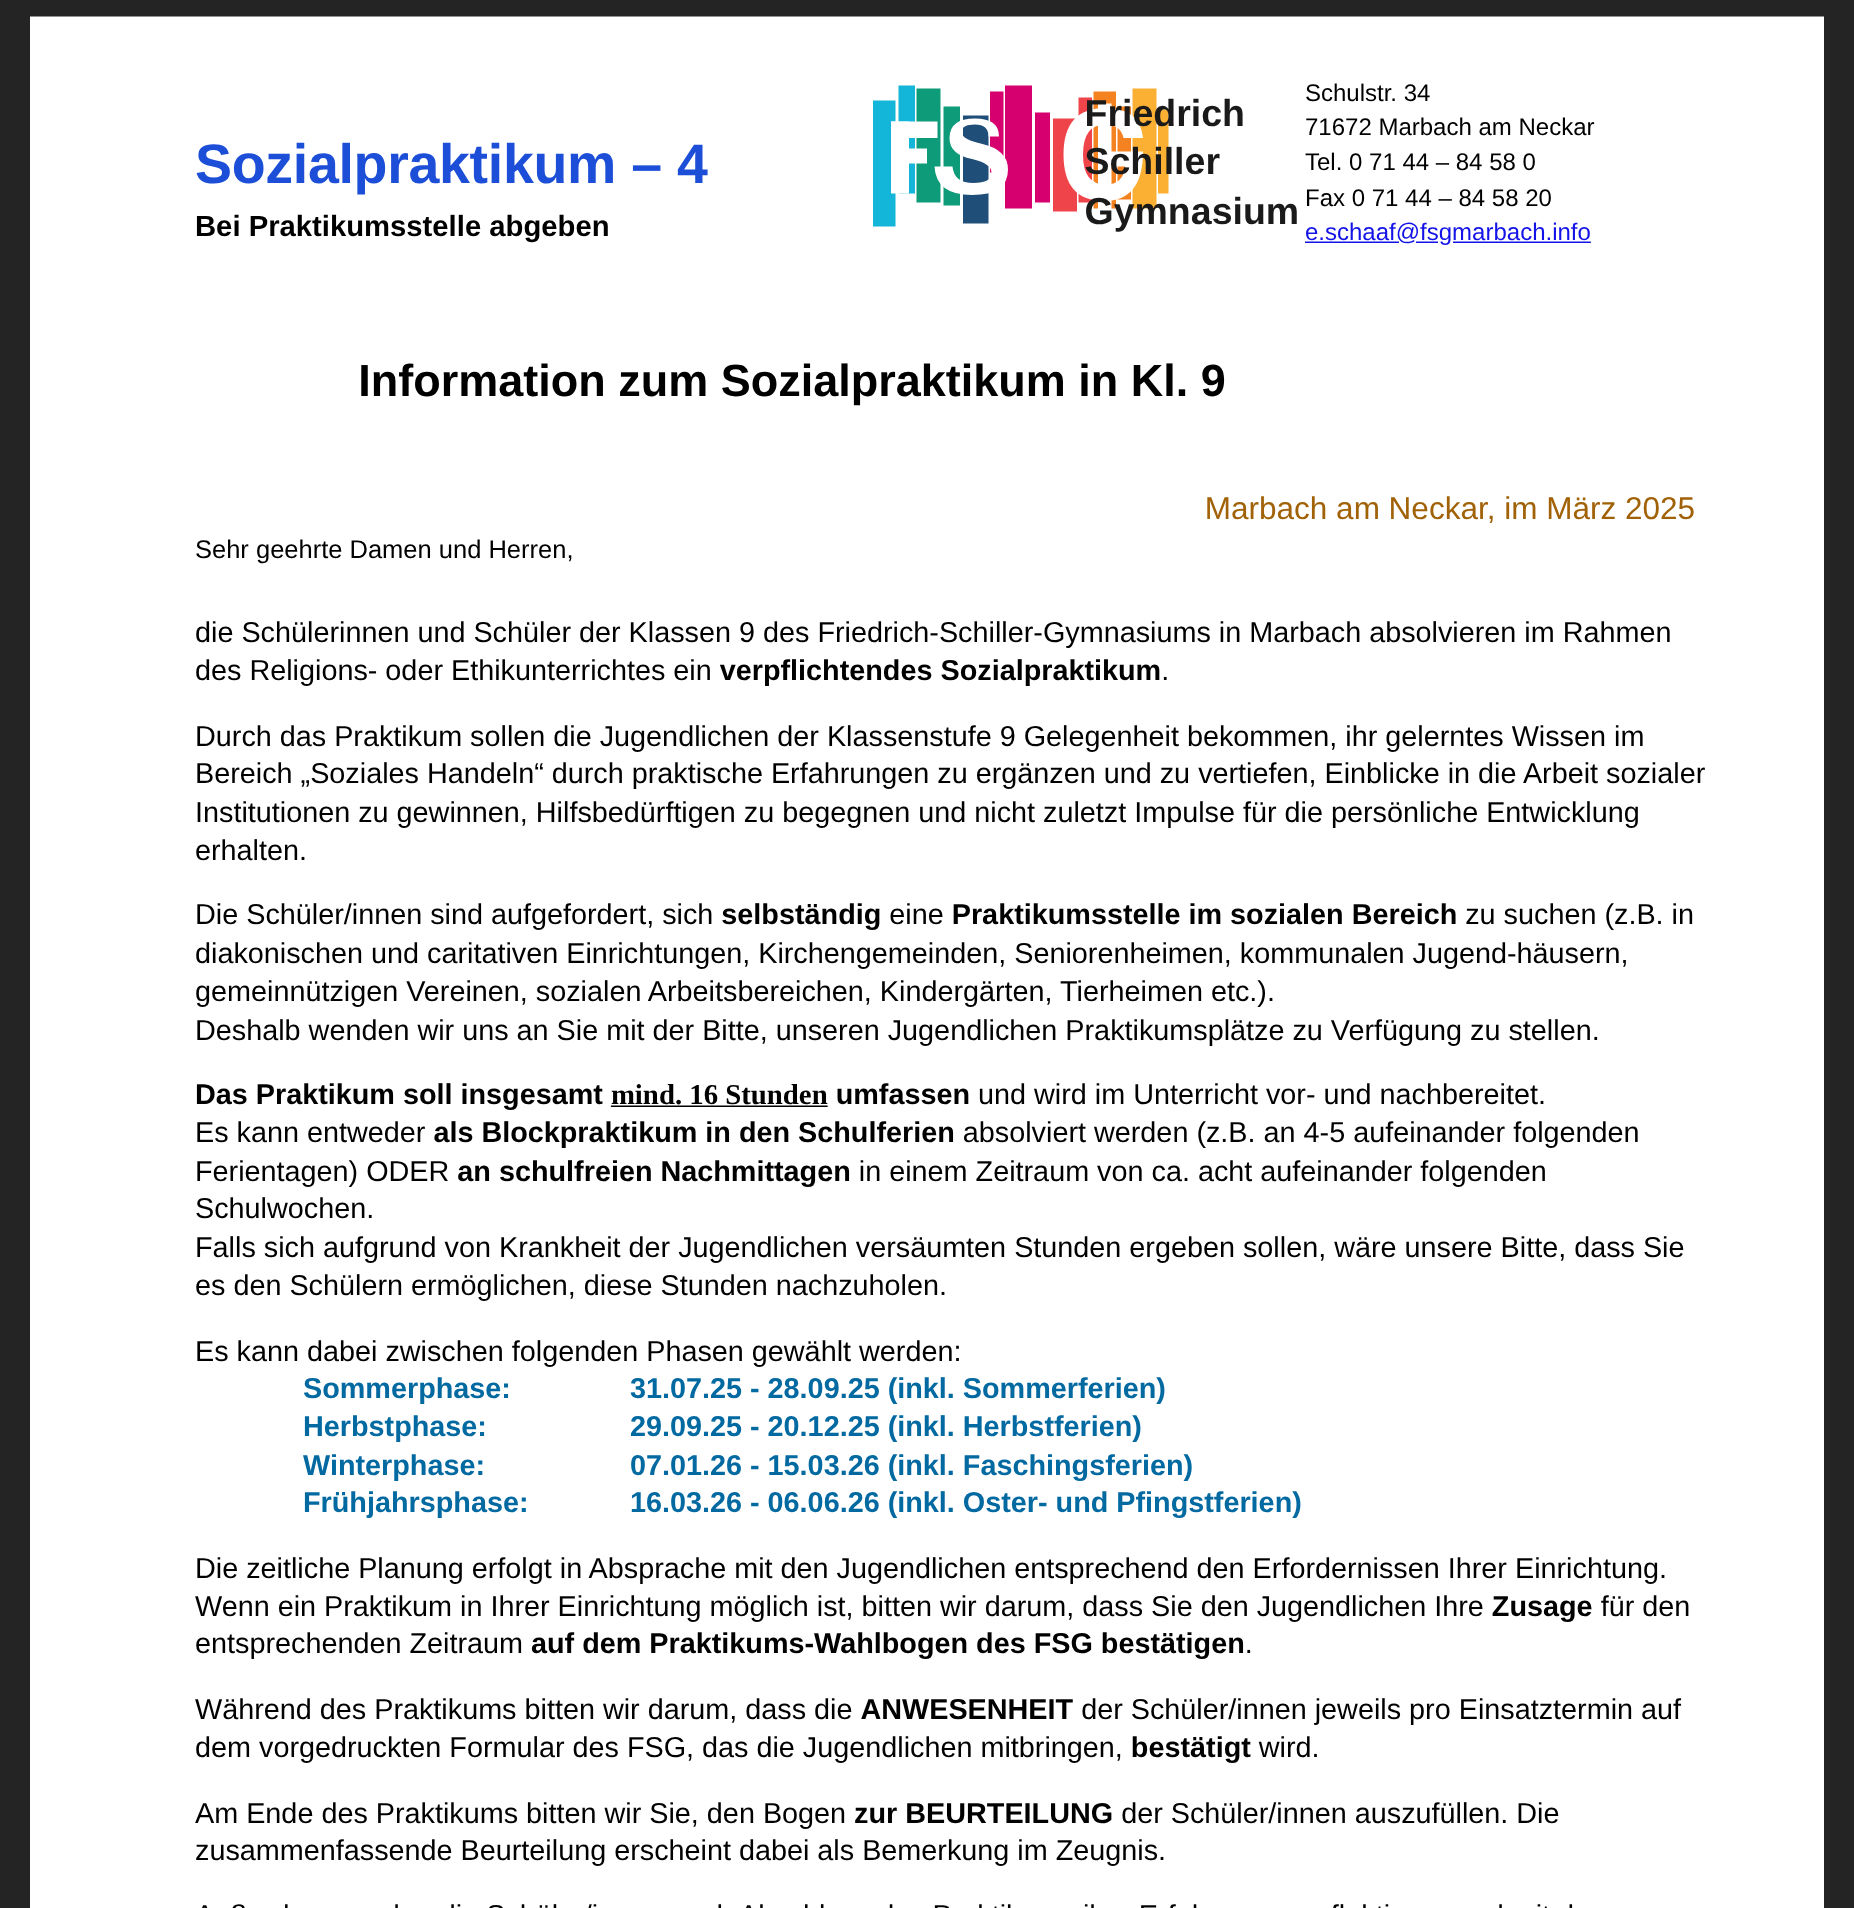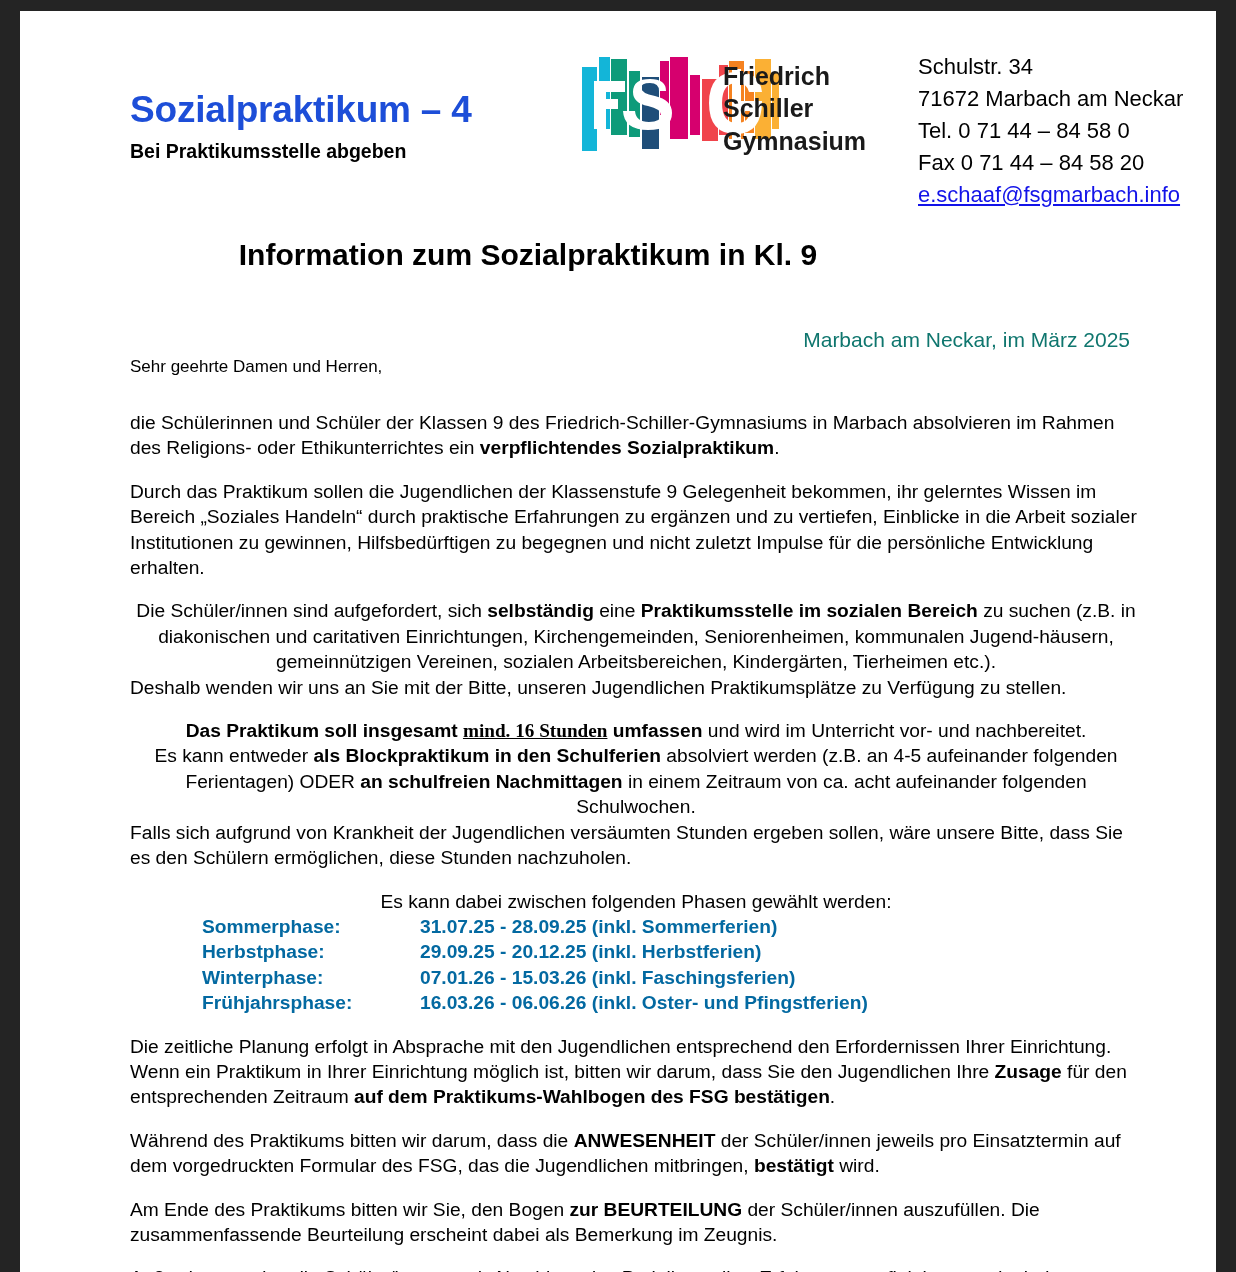--- a/index.html
+++ b/index.html
@@ -82,25 +82,24 @@
     line-height: 1.29;
     color: #1a1a1a;
     white-space: nowrap;
   }
 
   
   .address {
     position: absolute;
     left: 850px;
     top: 40px;
-    font-size: 22px;
+    font-size: 16px;
     line-height: 1.45;
     color: #000;
     white-space: nowrap;
-    margin-left: 48px;
   }
   .address .mail {
     color: #1313e8;
     text-decoration: underline;
   }
 
   
   .headline {
     position: absolute;
     left: 0;
@@ -111,21 +110,21 @@
     font-weight: bold;
     color: #000;
   }
   .dateline {
     position: absolute;
     left: 0;
     top: 317px;
     width: 1110px;
     text-align: right;
     font-size: 21px;
-    color: #0f766e;
+    color: #a16207;
   }
   .salutation {
     position: absolute;
     left: 110px;
     top: 346px;
     font-size: 17px;
     color: #000;
   }
 
   .content {
@@ -134,21 +133,21 @@
     top: 399px;
     width: 1012px;
     font-size: 19.2px;
     line-height: 25.4px;
     color: #000;
     text-align: left;
   }
   .para {
     margin: 0 0 18px 0;
   }
-  .para.tight { margin-bottom: 0; text-align: center; }
+  .para.tight { margin-bottom: 0; }
   b { font-weight: bold; }
   u { text-decoration: underline; font-family: Liberation Serif, serif; }
 
   
   .phases {
     margin: 0 0 18px 0;
     border-collapse: collapse;
   }
   .phases td {
     font-size: 19.2px;

